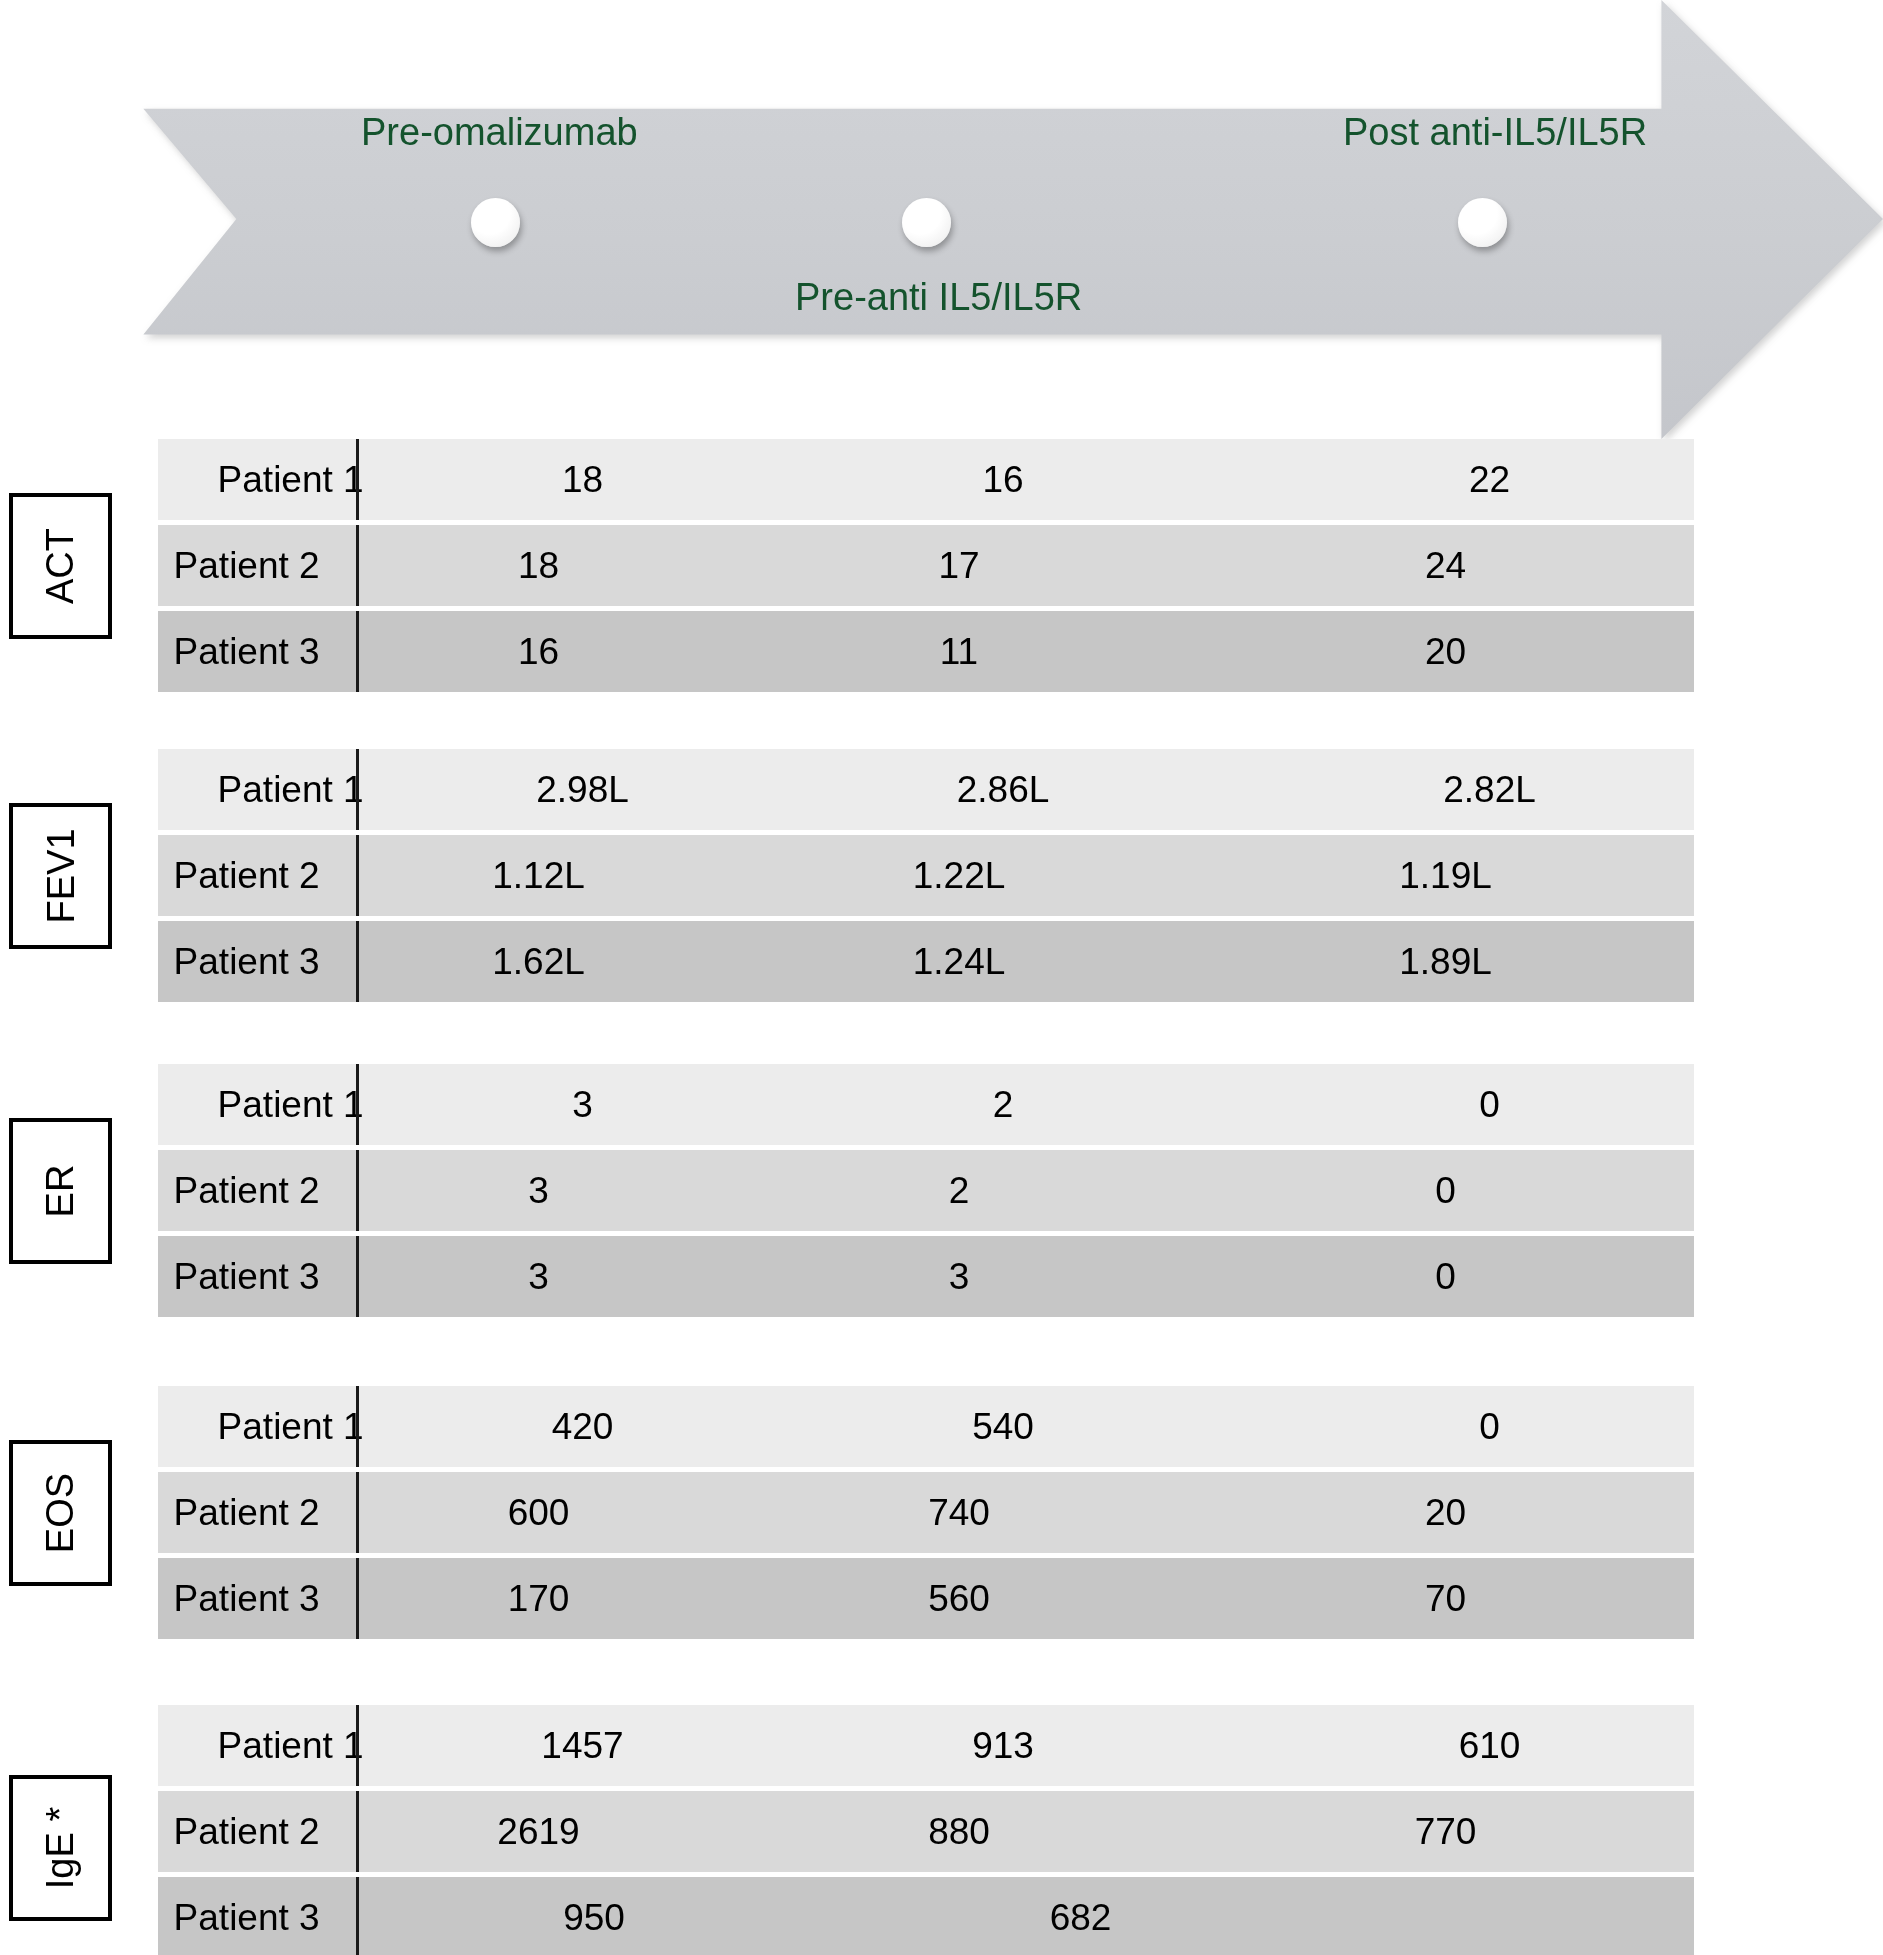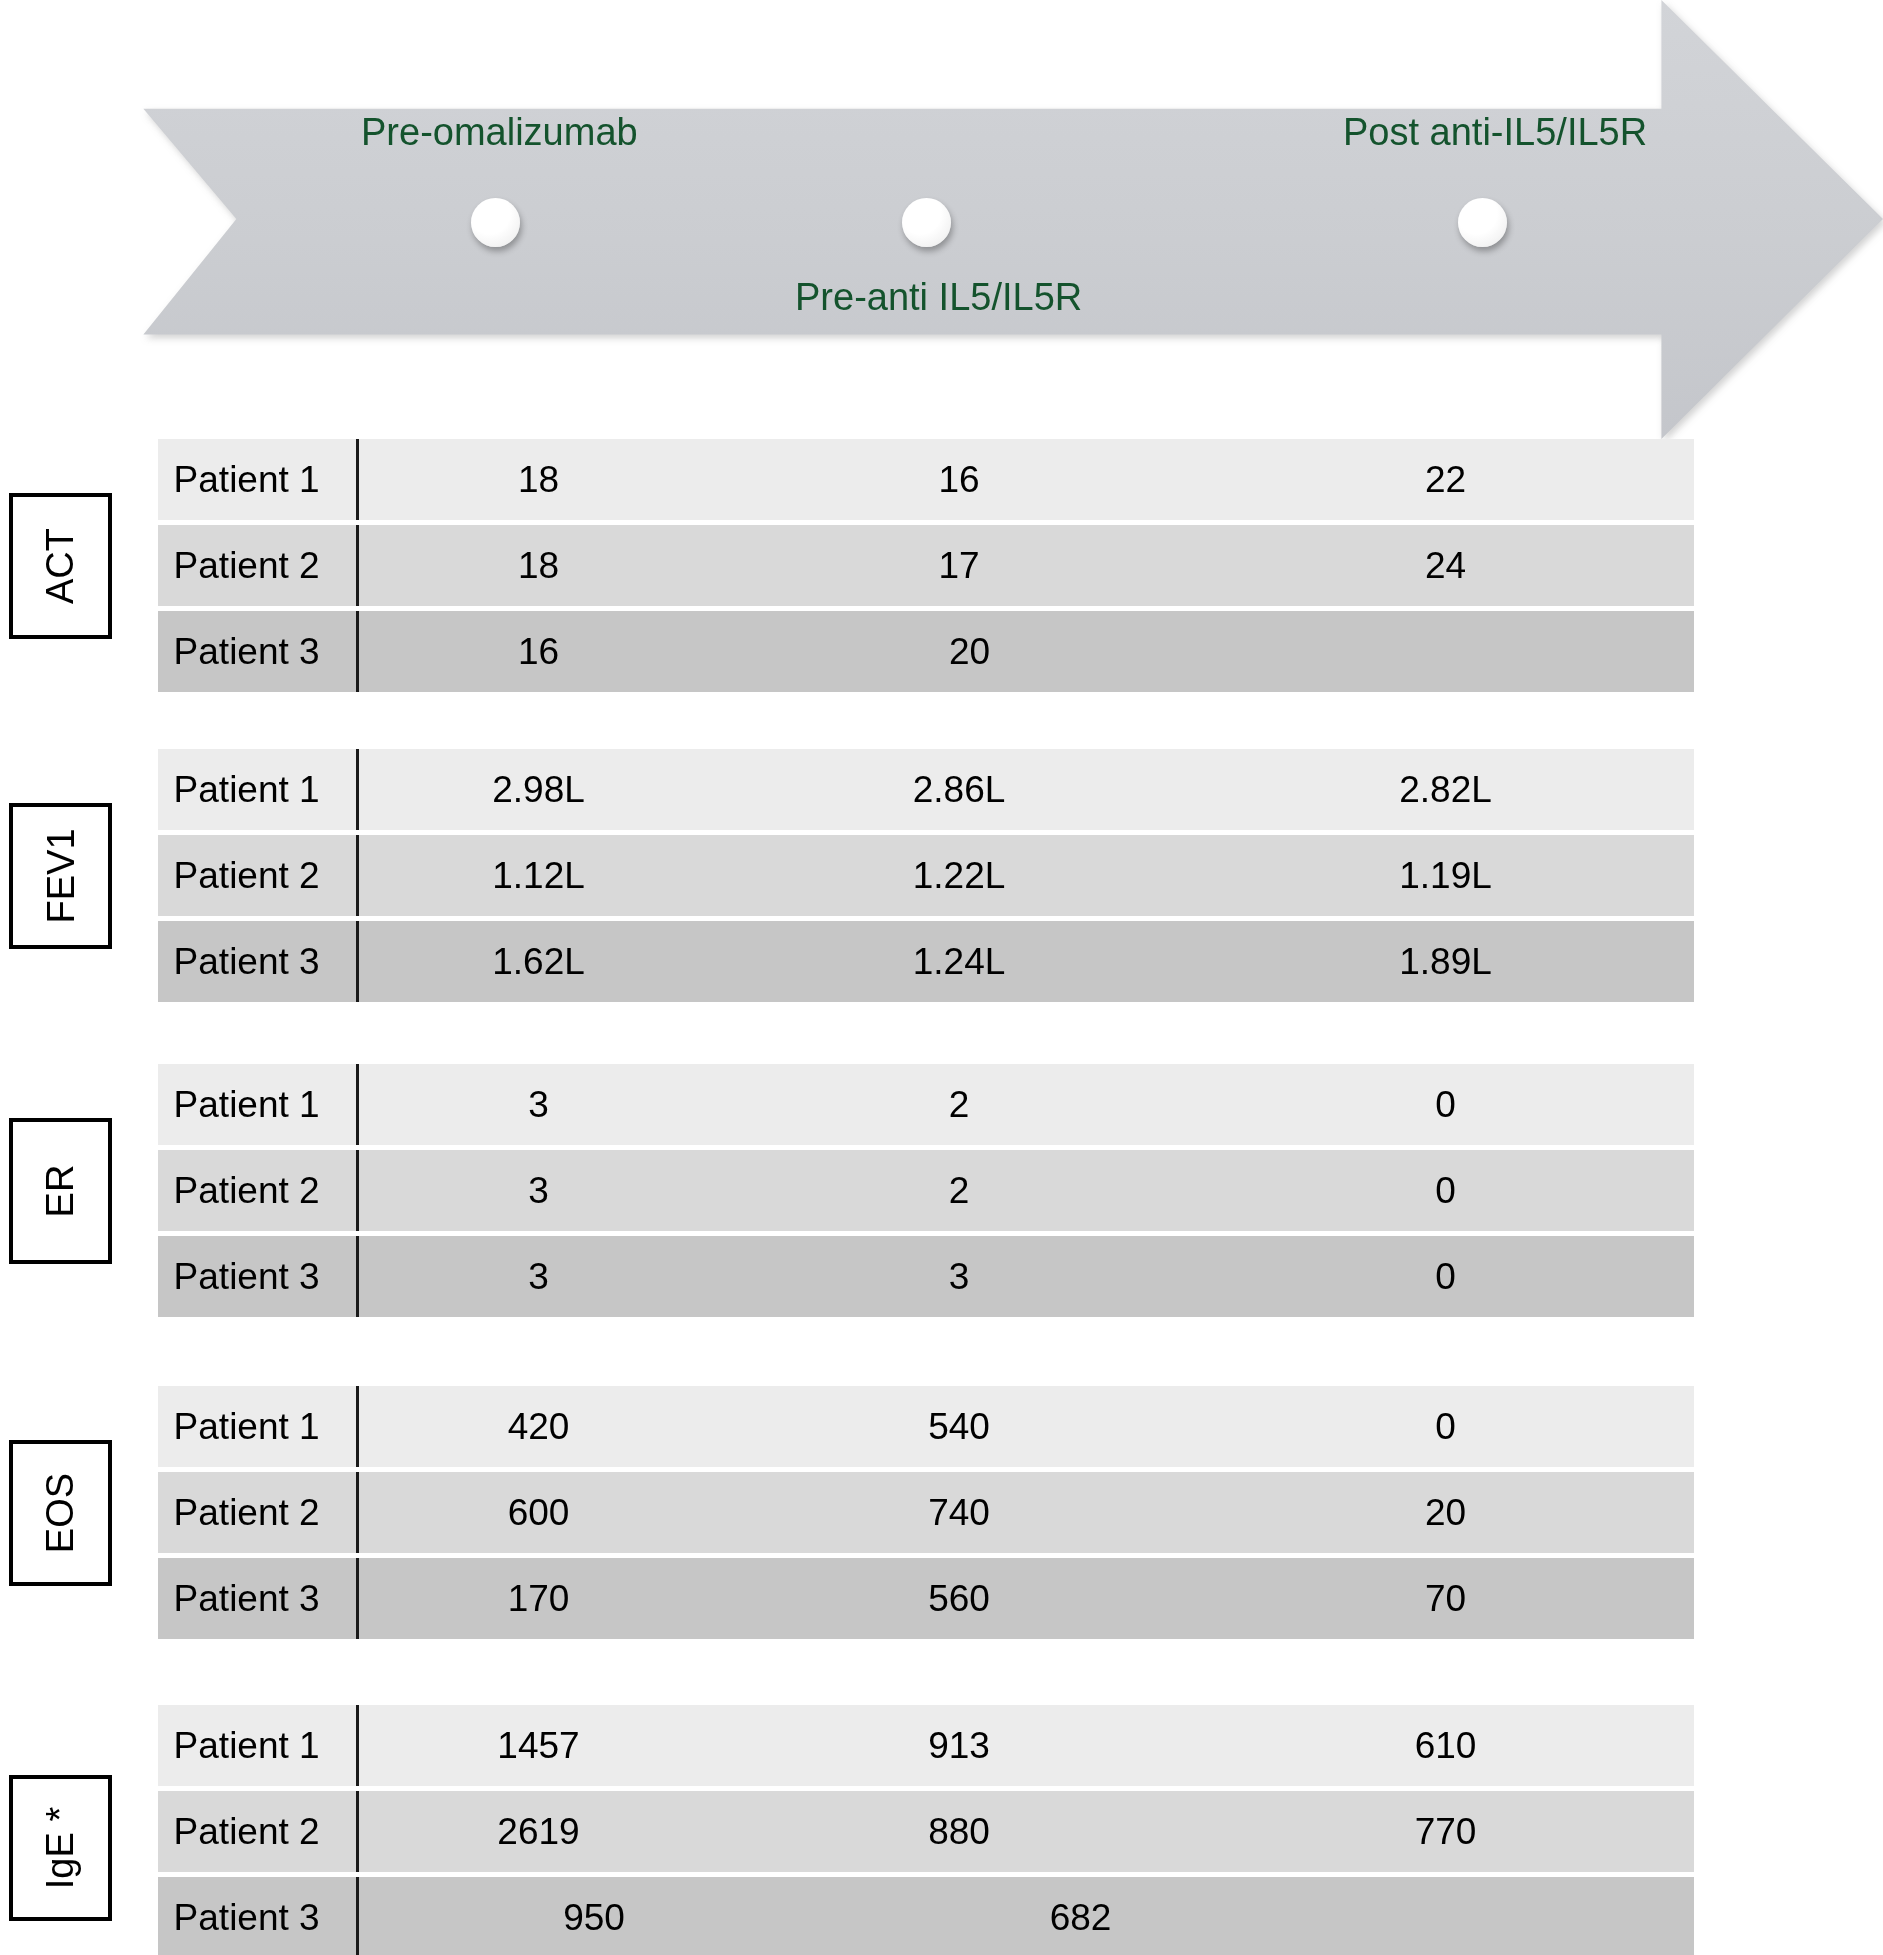--- a/index.html
+++ b/index.html
@@ -111,21 +111,21 @@
     width: 1536px;
   }
   .metric-row {
     position: relative;
     height: 81px;
     margin-bottom: 5.2px;
     display: flex;
     align-items: center;
   }
   .metric-row:last-child { margin-bottom: 1px; }
-  .metric-row.r1 { background: #ececec; }
+  .metric-row.r1 { background: #ececec; padding-left: 44px; }
   .metric-row.r2 { background: #d9d9d9; }
   .metric-row.r3 { background: #c6c6c6; }
 
   .patient-label {
     width: 198px;
     flex: 0 0 198px;
     font-size: 37px;
     color: #000000;
     padding-left: 15.6px;
     box-sizing: border-box;
@@ -198,20 +198,21 @@
         <div class="patient-label">Patient 2</div>
         <div class="row-divider"></div>
         <div class="metric-cell c1">18</div>
         <div class="metric-cell c2">17</div>
         <div class="metric-cell c3">24</div>
       </div>
       <div class="metric-row r3">
         <div class="patient-label">Patient 3</div>
         <div class="row-divider"></div>
         <div class="metric-cell c1">16</div>
+        <div class="metric-cell c2">11</div>
         <div class="metric-cell c3">20</div>
       </div>
     </div>
   </div>
 
   <div class="metric-section" id="section-fev1">
     <div class="metric-box">
       <span class="metric-box-text">FEV1</span>
     </div>
     <div class="metric-table">

